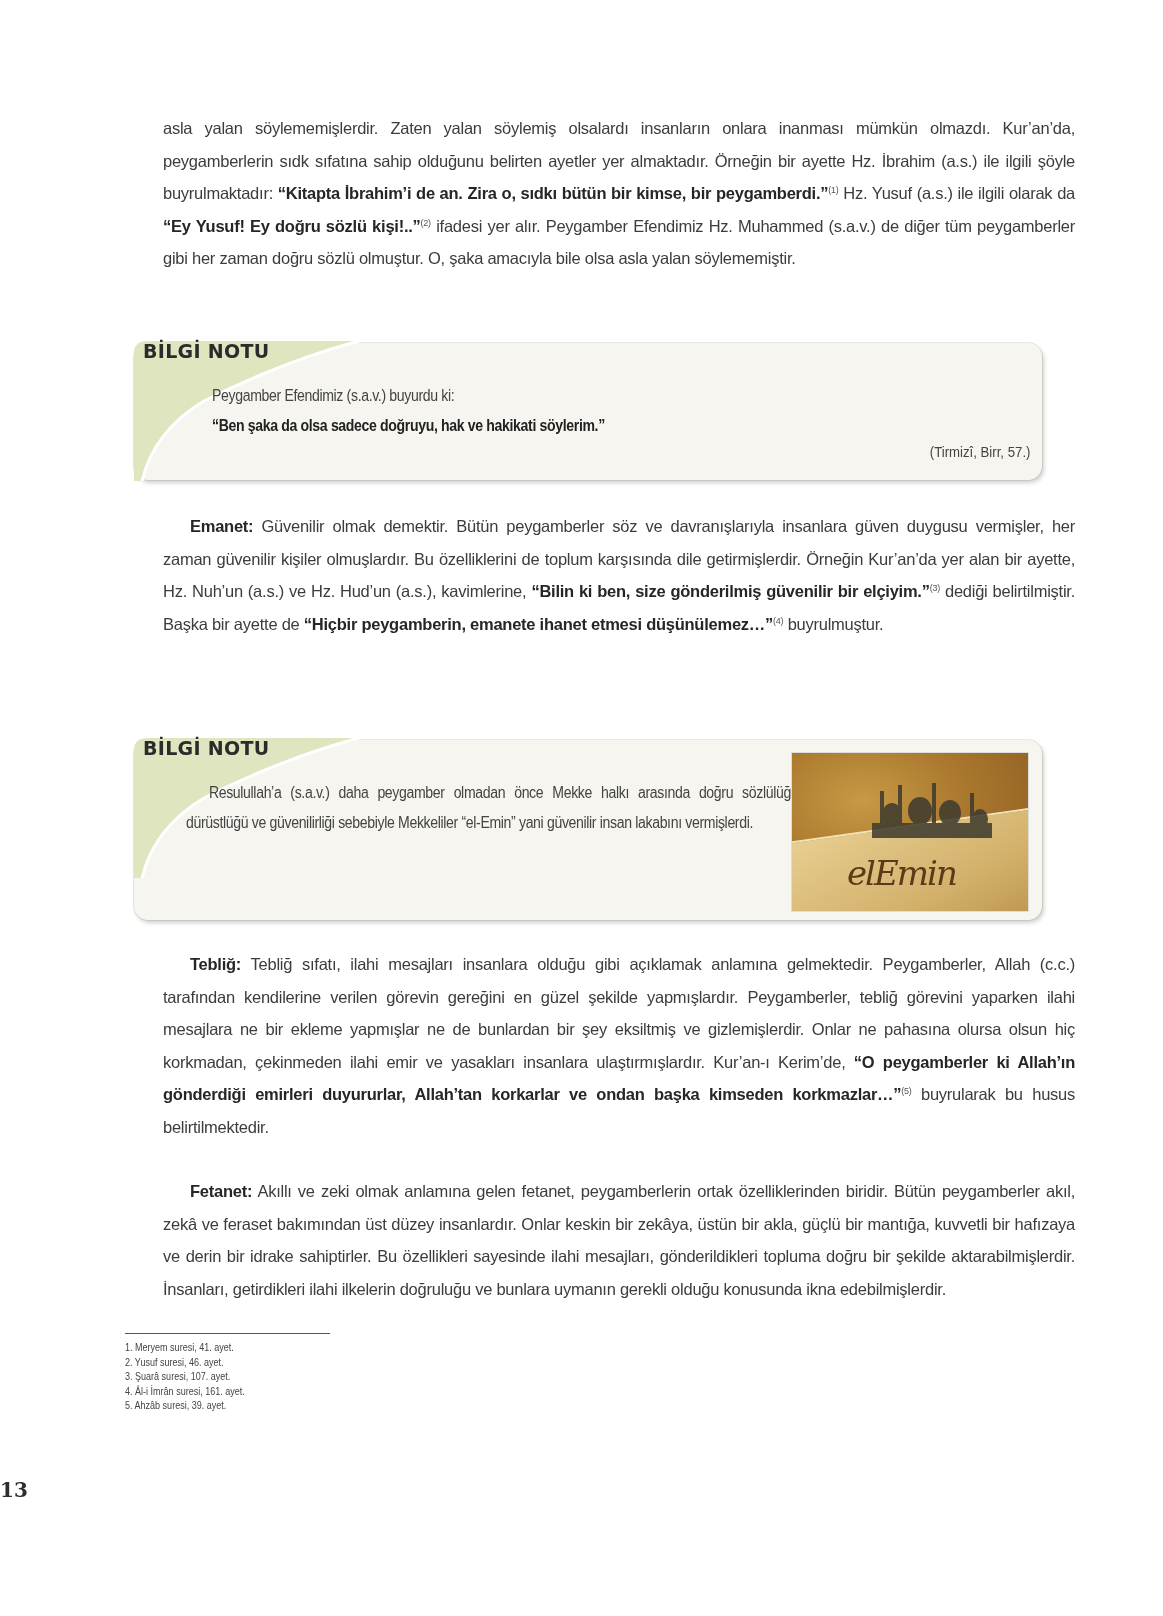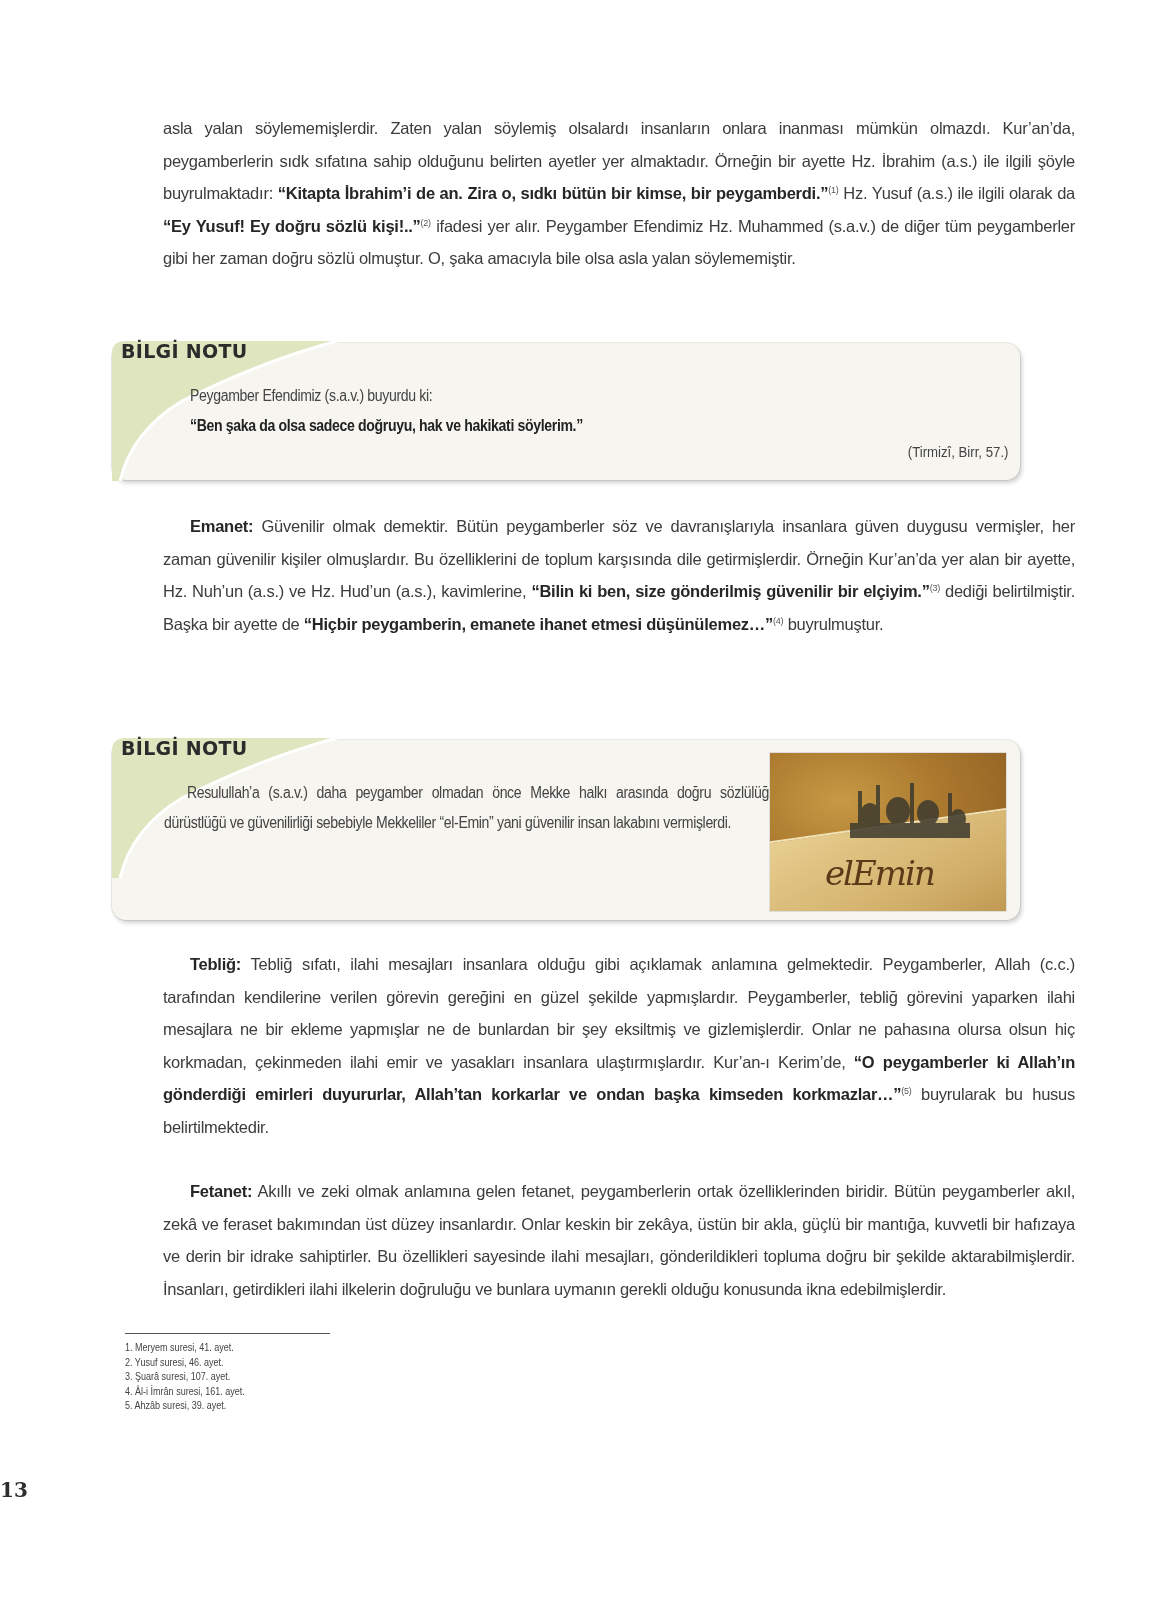--- a/index.html
+++ b/index.html
@@ -5,21 +5,21 @@
   html, body { margin:0; padding:0; background:#ffffff; }
   body { width:1163px; height:1616px; position:relative; overflow:hidden;
          font-family:"Liberation Sans", sans-serif; color:#3a3a3a; }
   .page { position:absolute; left:0; top:0; width:1163px; height:1616px; }
   .para { position:absolute; left:125px; width:912px; font-size:16.5px; line-height:32.5px;
           text-align:justify; letter-spacing:-0.25px; color:#3c3c3c;margin-left:38px; }
   .para b { color:#262626; }
   .para .indent { display:inline-block; width:27px; }
   sup { font-size:9px; vertical-align:top; position:relative; top:-3px; color:#555; }
 
-  .note { position:absolute; left:112px; width:908px; background:#f6f5ef; border-radius:14px;
+  .note { position:absolute; left:134px; width:908px; background:#f6f5ef; border-radius:14px;
           box-shadow: 2px 3px 4px rgba(0,0,0,0.18), 0 0 0 1px #ecebe3; }
   .note-tab { position:absolute; left:0; top:-12px; width:240px; height:150px; pointer-events:none; }
   .note-title { position:absolute; left:9px; top:-3px; font-family:"DejaVu Sans", sans-serif;
                 font-weight:bold; font-size:19px; color:#2b2b2b; letter-spacing:0.3px; }
   .note-text { position:absolute; font-size:16px; line-height:30px; color:#444; letter-spacing:-0.4px;
                font-family:"Liberation Sans", sans-serif; transform:scaleX(0.88); transform-origin:left top; }
   .note-source { position:absolute; right:12px; font-size:15px; color:#444; transform:scaleX(0.88); transform-origin:right top; }
 
   .photo { position:absolute; border:1px solid #ddd; overflow:hidden;
            background: radial-gradient(ellipse at 30% 30%, #c79a45 0%, #a9772d 45%, #8a5a20 100%); }

